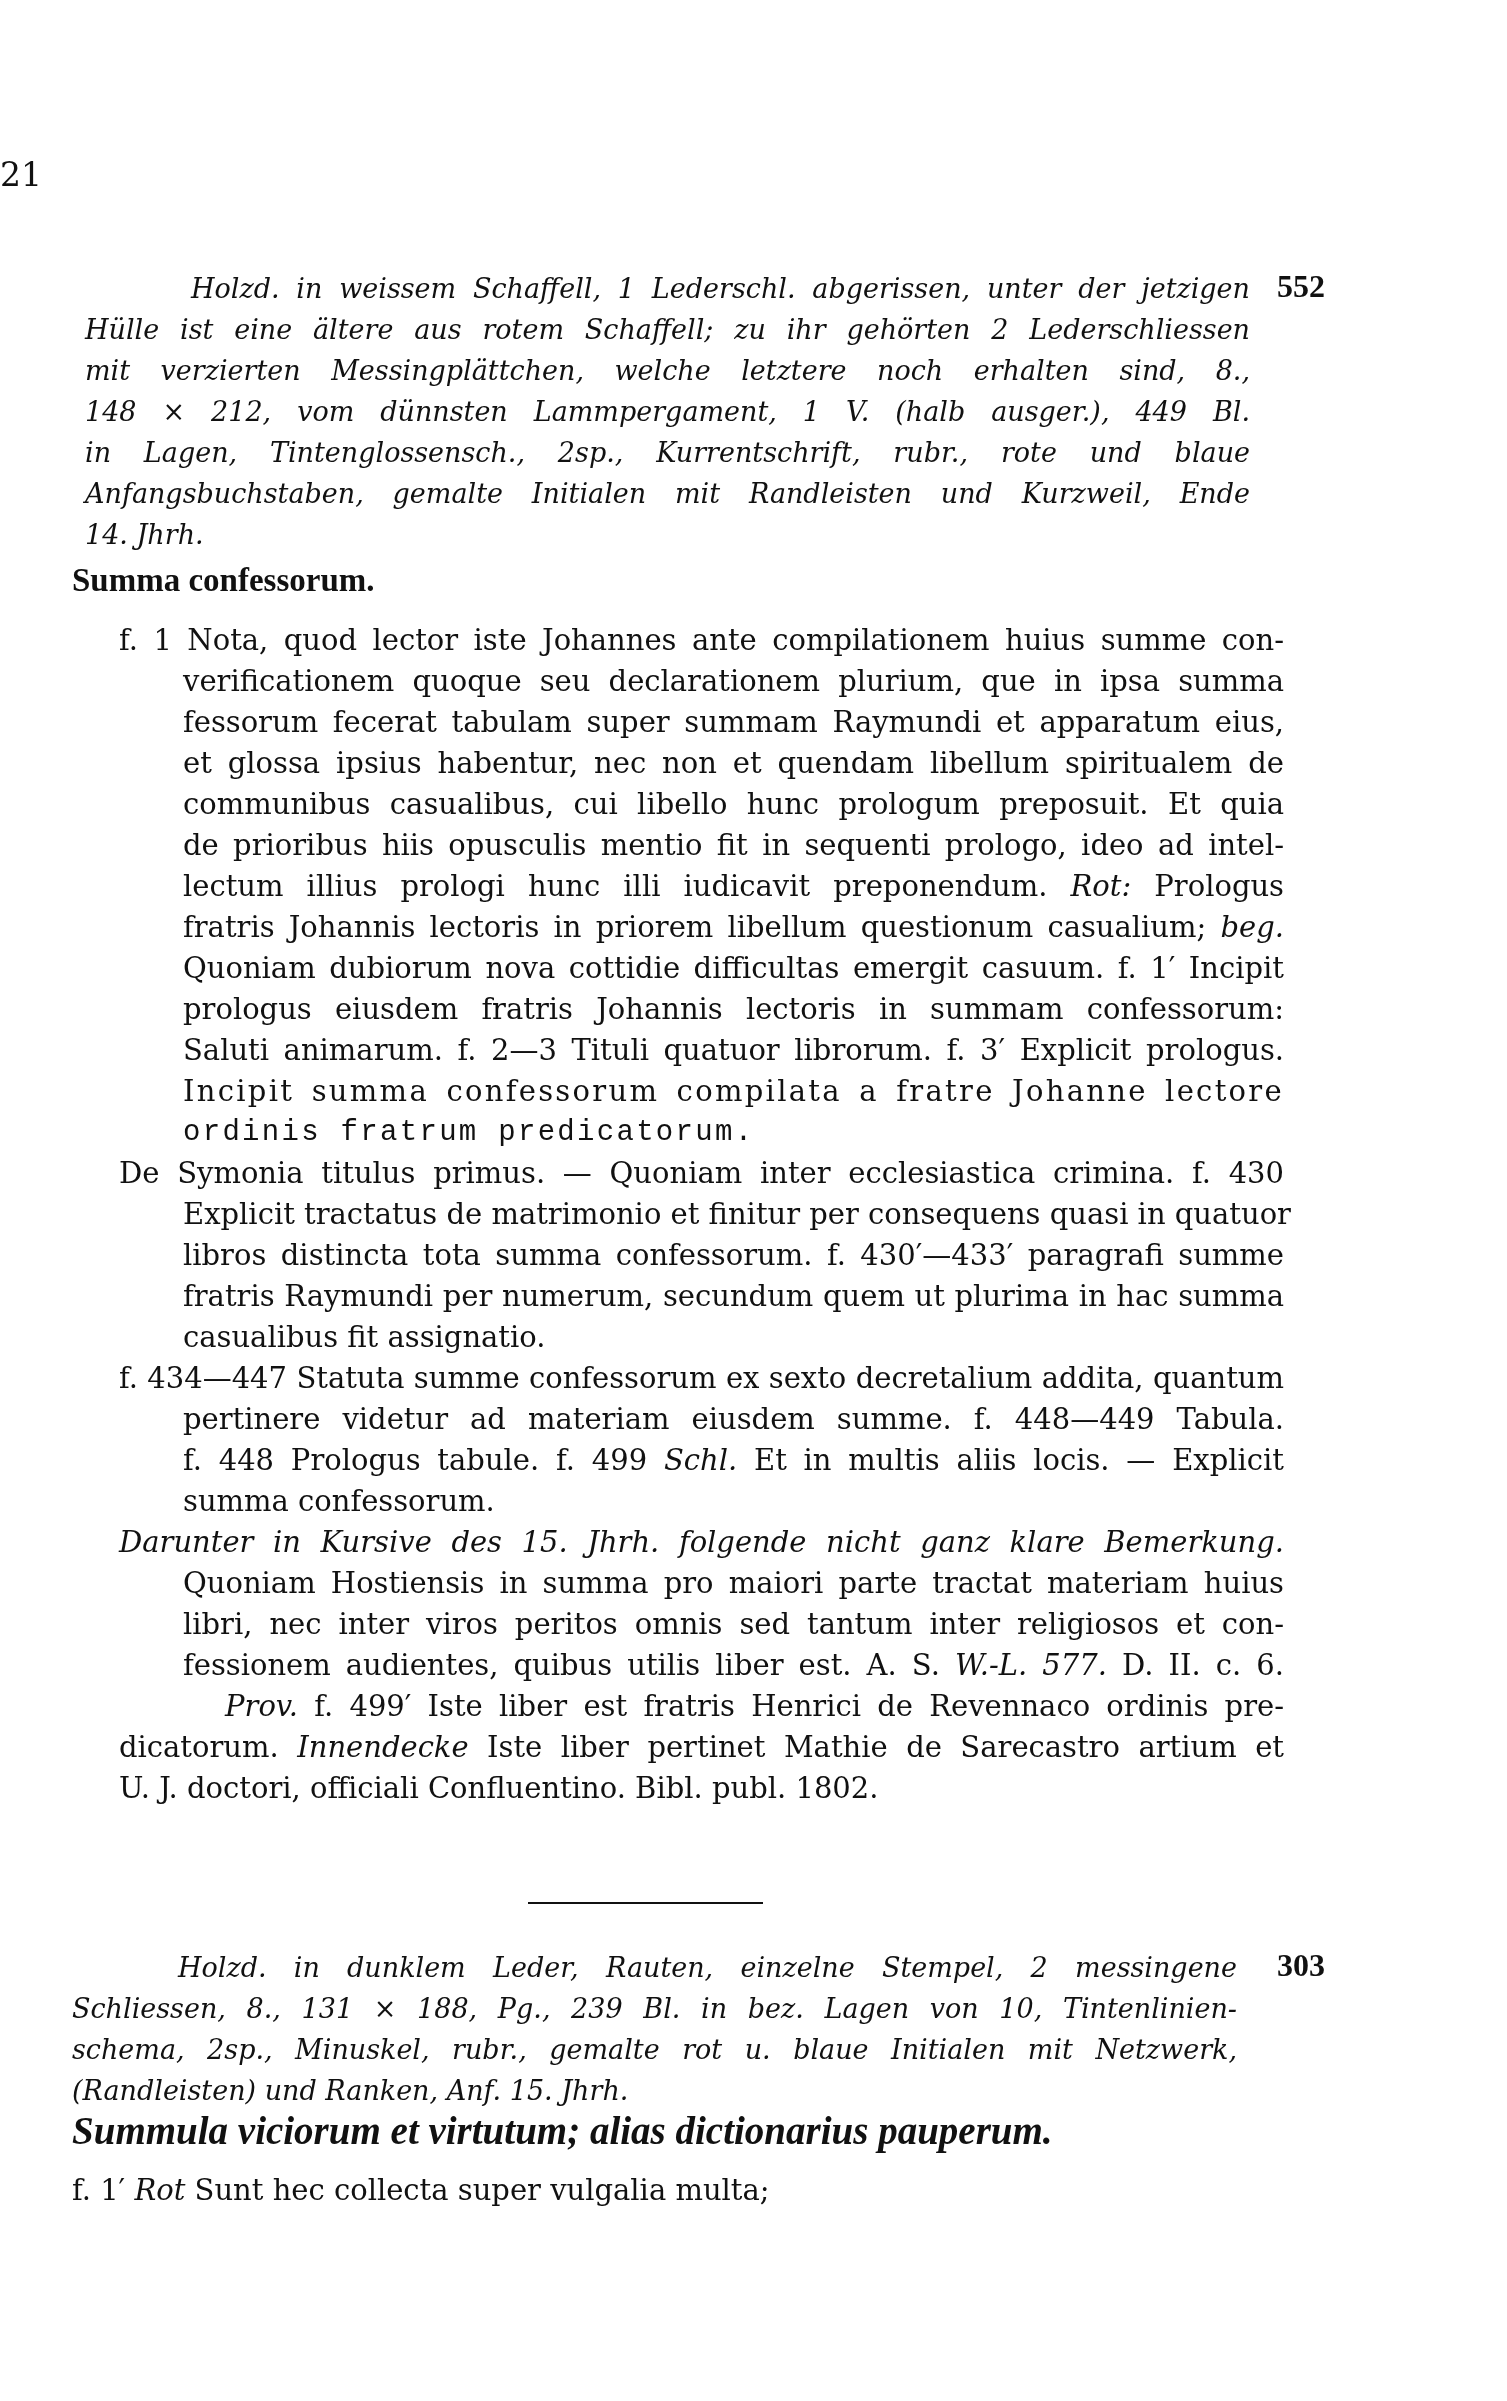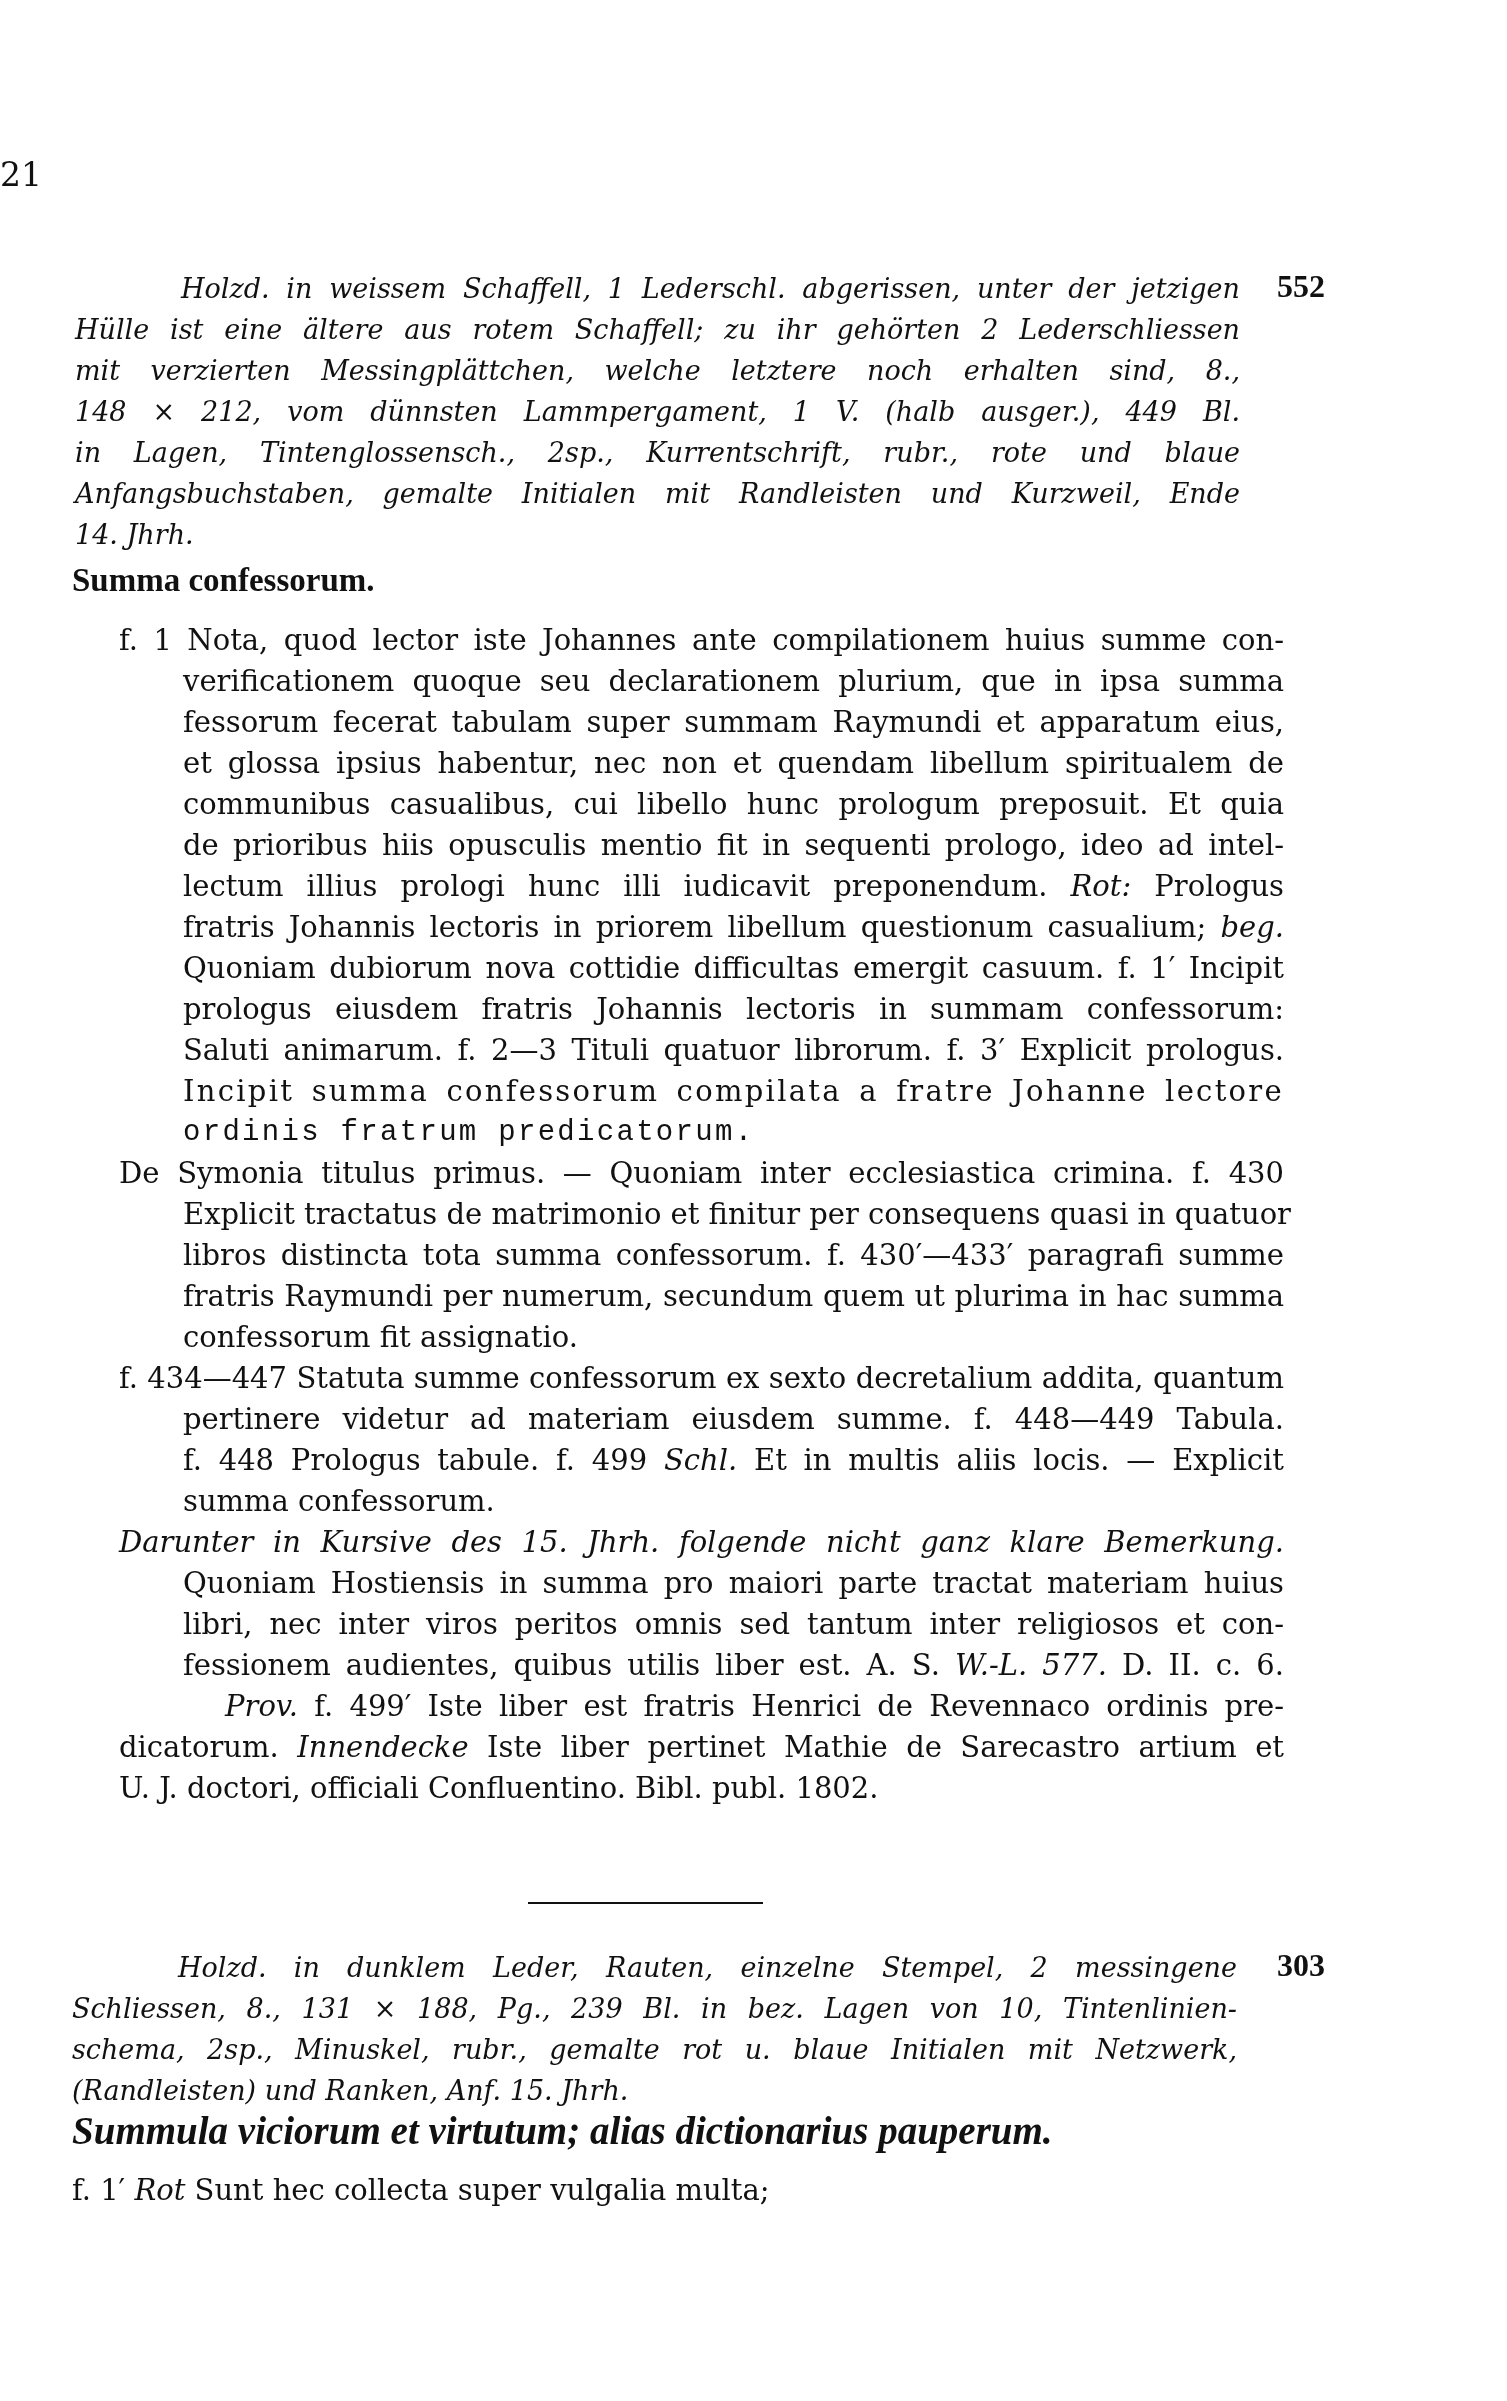--- a/index.html
+++ b/index.html
@@ -20,21 +20,21 @@
   .margin-num { position: absolute; left: 1277px; font-family: "Liberation Serif", serif;
                 font-weight: bold; font-size: 32px; }
   .rule { position: absolute; left: 528px; width: 235px; height: 0; border-top: 2.3px solid #111; }
 </style>
 </head>
 <body>
 
 <div class="page-number">21</div>
 
 <div class="margin-num" style="top:268px">552</div>
-<div class="block desc" style="top:268px; left:75px; width:1165px;">
+<div class="block desc" style="top:268px; left:85px; width:1165px;">
   <div class="line first-indent">Holzd. in weissem Schaffell, 1 Lederschl. abgerissen, unter der jetzigen</div>
   <div class="line">Hülle ist eine ältere aus rotem Schaffell; zu ihr gehörten 2 Lederschliessen</div>
   <div class="line">mit verzierten Messingplättchen, welche letztere noch erhalten sind, 8.,</div>
   <div class="line">148 × 212, vom dünnsten Lammpergament, 1 V. (halb ausger.), 449 Bl.</div>
   <div class="line">in Lagen, Tintenglossensch., 2sp., Kurrentschrift, rubr., rote und blaue</div>
   <div class="line">Anfangsbuchstaben, gemalte Initialen mit Randleisten und Kurzweil, Ende</div>
   <div class="line last">14. Jhrh.</div>
 </div>
 
 <div class="block heading" style="top:554px;">Summa confessorum.</div>
@@ -50,21 +50,21 @@
     <div class="line indent"><span>fratris Johannis lectoris in priorem libellum questionum casualium; </span><span class="ital">beg.</span><span></span></div>
     <div class="line indent">Quoniam dubiorum nova cottidie difficultas emergit casuum. f. 1′ Incipit</div>
     <div class="line indent">prologus eiusdem fratris Johannis lectoris in summam confessorum:</div>
     <div class="line indent">Saluti animarum. f. 2—3 Tituli quatuor librorum. f. 3′ Explicit prologus.</div>
     <div class="line indent" style="letter-spacing: 2.3px;">Incipit summa confessorum compilata a fratre Johanne lectore</div>
     <div class="line indent last" style="letter-spacing: 2.3px; font-family: Liberation Mono, monospace;">ordinis fratrum predicatorum.</div>
     <div class="line">De Symonia titulus primus. — Quoniam inter ecclesiastica crimina. f. 430</div>
     <div class="line indent">Explicit tractatus de matrimonio et finitur per consequens quasi in quatuor</div>
     <div class="line indent">libros distincta tota summa confessorum. f. 430′—433′ paragrafi summe</div>
     <div class="line indent">fratris Raymundi per numerum, secundum quem ut plurima in hac summa</div>
-    <div class="line indent last">confessorum fit assignatio.</div>
+    <div class="line indent last">casualibus fit assignatio.</div>
     <div class="line">f. 434—447 Statuta summe confessorum ex sexto decretalium addita, quantum</div>
     <div class="line indent">pertinere videtur ad materiam eiusdem summe. f. 448—449 Tabula.</div>
     <div class="line indent"><span>f. 448 Prologus tabule. f. 499 </span><span class="ital">Schl.</span><span> Et in multis aliis locis. — Explicit</span></div>
     <div class="line indent last">summa confessorum.</div>
     <div class="line ital">Darunter in Kursive des 15. Jhrh. folgende nicht ganz klare Bemerkung.</div>
     <div class="line indent">Quoniam Hostiensis in summa pro maiori parte tractat materiam huius</div>
     <div class="line indent">libri, nec inter viros peritos omnis sed tantum inter religiosos et con-</div>
     <div class="line indent"><span>fessionem audientes, quibus utilis liber est. A. S. </span><span class="ital">W.-L. 577.</span><span> D. II. c. 6.</span></div>
     <div class="line first-indent"><span></span><span class="ital">Prov.</span><span> f. 499′ Iste liber est fratris Henrici de Revennaco ordinis pre-</span></div>
     <div class="line"><span>dicatorum. </span><span class="ital">Innendecke</span><span> Iste liber pertinet Mathie de Sarecastro artium et</span></div>

